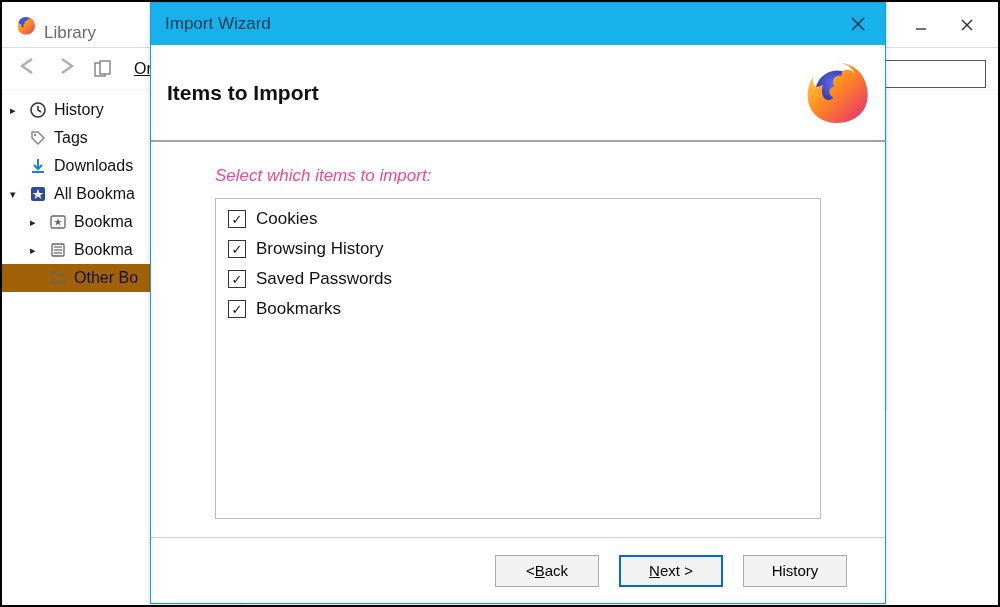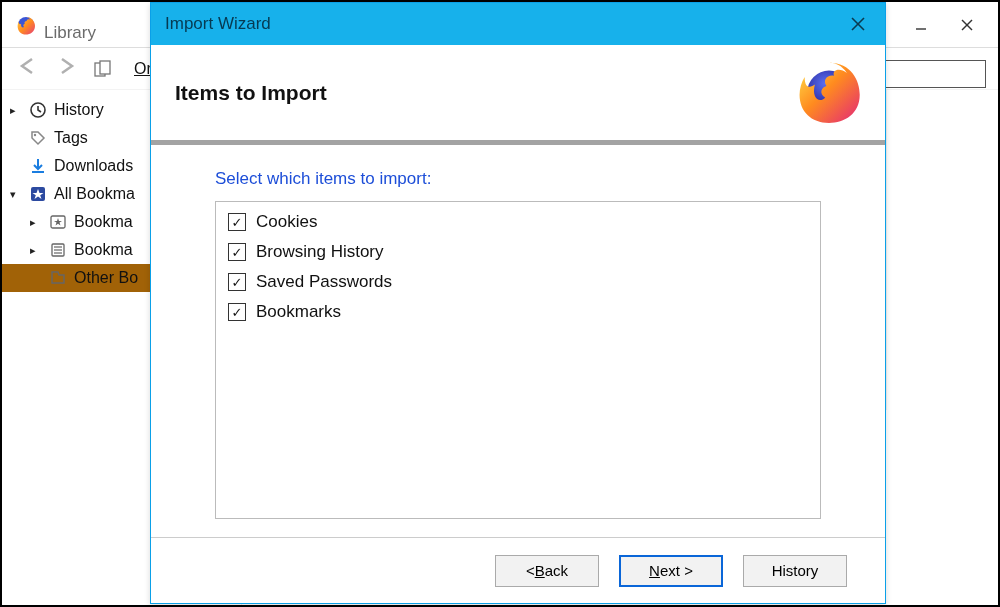--- a/index.html
+++ b/index.html
@@ -141,39 +141,40 @@
     .wizard-close {
       margin-left: auto;
       width: 42px; height: 32px;
       display: flex; align-items:center; justify-content:center;
       color: #042c3e;
       font-size: 18px;
     }
     .wizard-header {
       display: flex;
       align-items: center;
-      padding: 14px 24px;
-      border-bottom: 5px solid #a3a3a3;
+      padding: 14px 16px;
+      border-bottom: 2px solid #a3a3a3;
     }
     .wizard-heading {
       font-size: 21px;
       font-weight: 700;
       color: #111;
     }
     .ff-logo-large { margin-left: auto; }
     .wizard-body {
       flex: 1;
       padding: 24px 64px 18px 64px;
       display: flex;
       flex-direction: column;
     }
     .select-label {
       font-size: 17px;
-      color: #1d4ed8;
+      color: #ec4899;
       margin-bottom: 12px;
+      font-style: italic;
     }
     .items-box {
       border: 1px solid #bbb;
       flex: 1;
       padding: 10px 12px;
       display: flex;
       flex-direction: column;
       gap: 10px;
     }
     .check-row {

